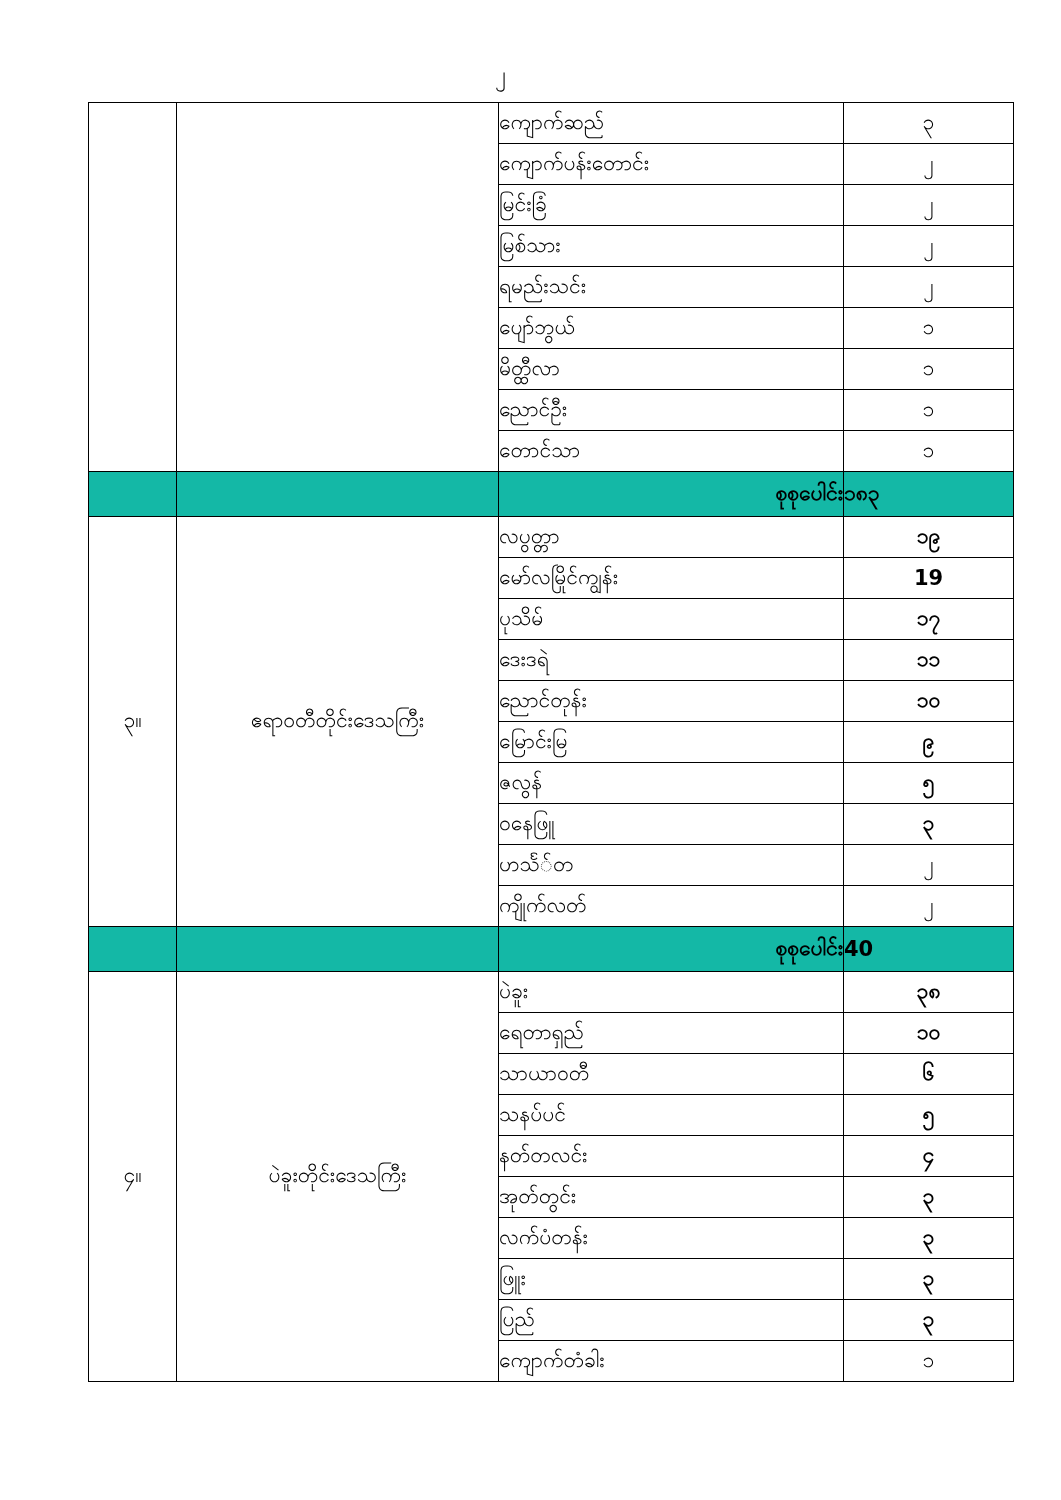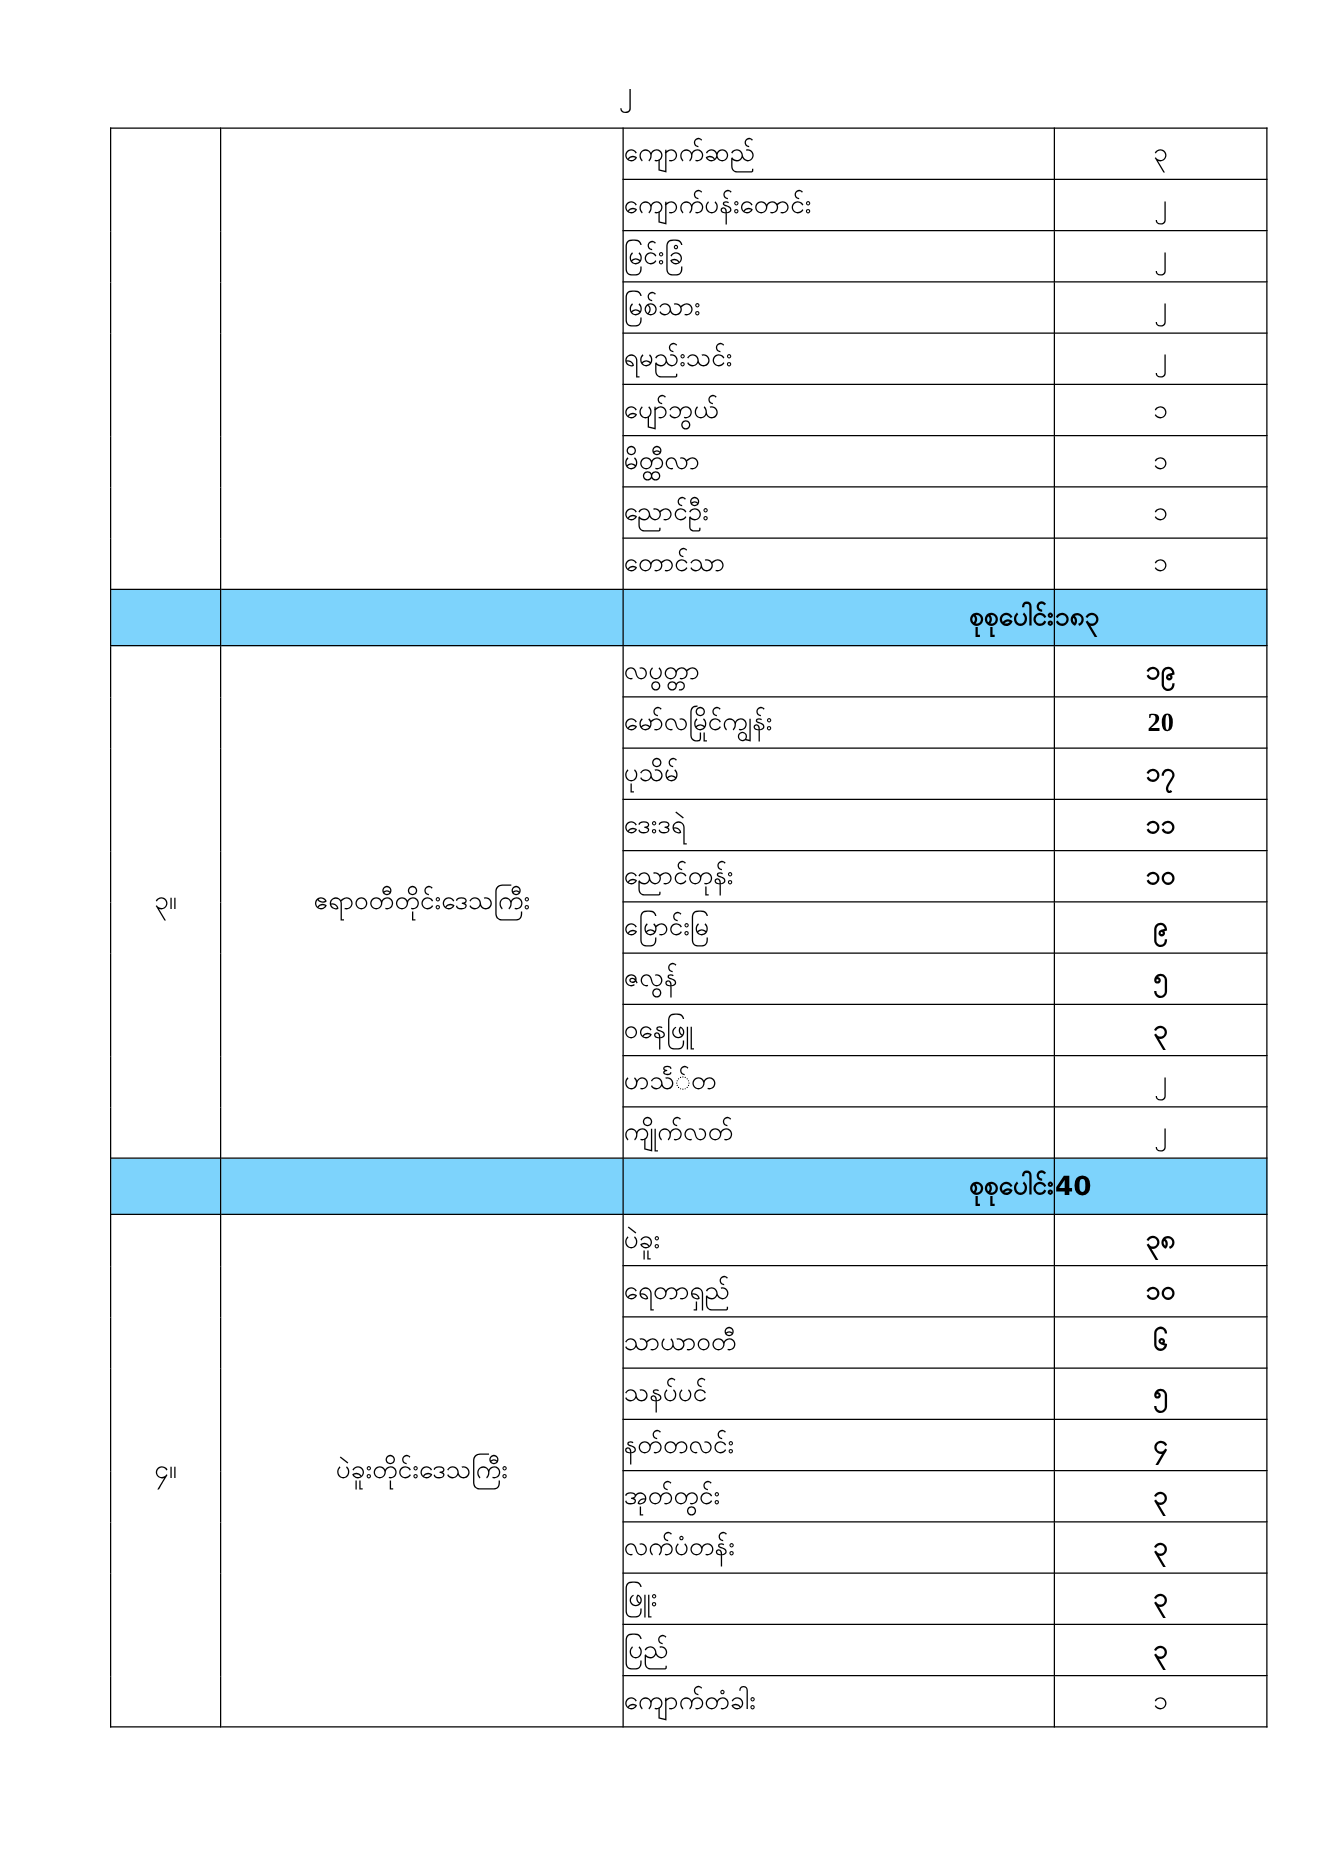--- a/index.html
+++ b/index.html
@@ -60,37 +60,36 @@
   .cell-town {
     text-align: left;
     padding-left: 12px;
     font-size: 21px;
   }
   .cell-count {
     text-align: center;
     font-size: 21px;
   }
   tr.total-row td {
-    background: #7dd3fc;
+    background: #14b8a6;
     font-weight: bold;
     height: 44px;
   }
   .total-label {
     text-align: right;
     padding-right: 14px;
     font-weight: bold;
     font-size: 21px;
   }
   .total-count {
     font-weight: bold;
     font-size: 21px;
   }
   .bold-count {
     font-weight: bold;
-    font-family: Liberation Serif, serif;
   }
 </style>
 </head>
 <body>
 
 <div class="page">
 
   <div class="page-number">၂</div>
 
   <table class="doc-table">
@@ -148,21 +147,21 @@
       </tr>
 
       <tr>
         <td class="cell-no" rowspan="10">၃။</td>
         <td class="cell-region" rowspan="10">ဧရာဝတီတိုင်းဒေသကြီး</td>
         <td class="cell-town">လပွတ္တာ</td>
         <td class="cell-count bold-count">၁၉</td>
       </tr>
       <tr>
         <td class="cell-town">မော်လမြိုင်ကျွန်း</td>
-        <td class="cell-count bold-count">20</td>
+        <td class="cell-count bold-count">19</td>
       </tr>
       <tr>
         <td class="cell-town">ပုသိမ်</td>
         <td class="cell-count bold-count">၁၇</td>
       </tr>
       <tr>
         <td class="cell-town">ဒေးဒရဲ</td>
         <td class="cell-count bold-count">၁၁</td>
       </tr>
       <tr>

